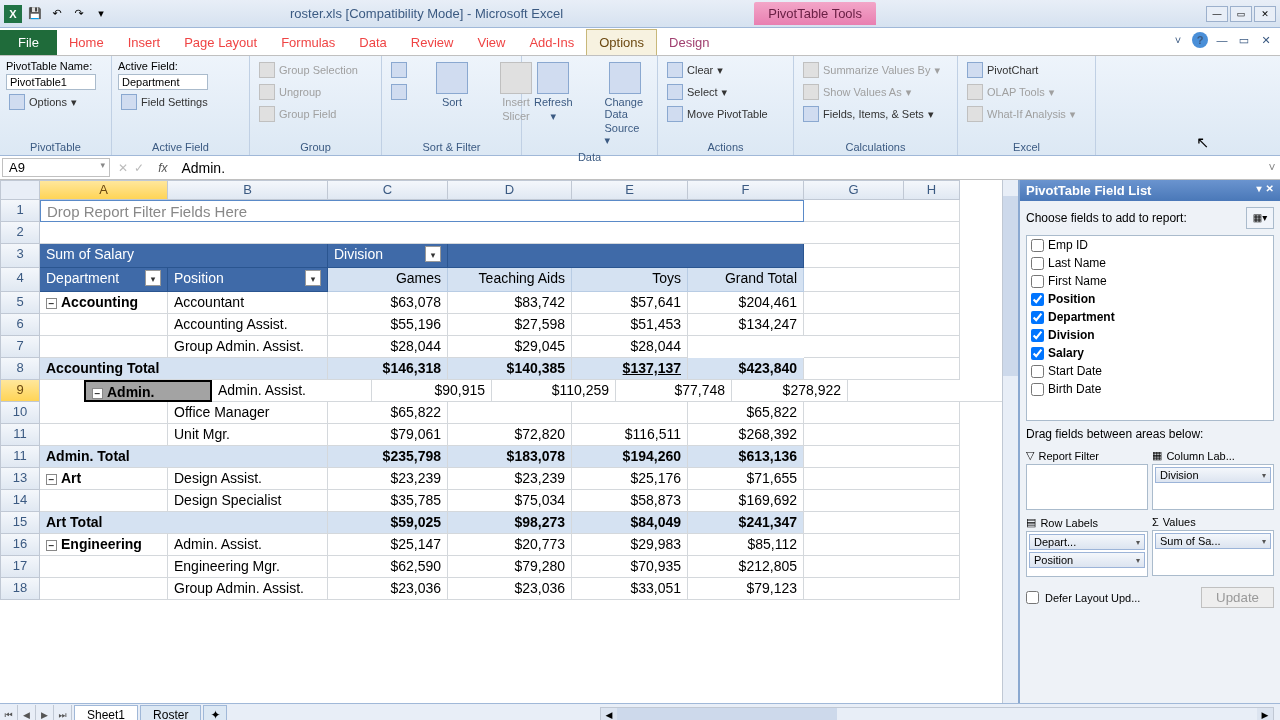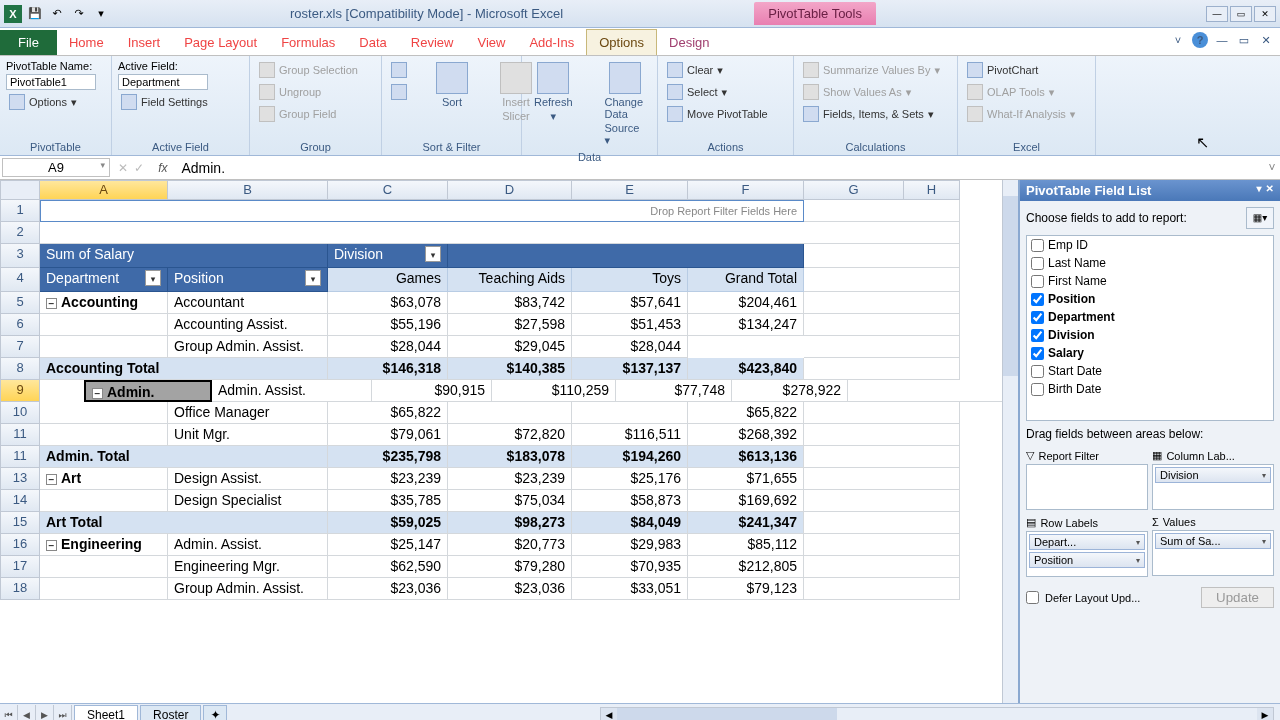--- a/index.html
+++ b/index.html
@@ -37,21 +37,21 @@
 .bigbtn { display: flex; flex-direction: column; align-items: center; gap: 2px; padding: 2px 6px; font-size: 11px; color: #3b5a82; }
 .bigbtn .bigi { width: 32px; height: 32px; background: #d0dcf0; border: 1px solid #8aa8d0; }
 .col { display: flex; flex-direction: column; gap: 2px; }
 .highlight-btn { background: #ffe79c; border: 1px solid #d7b95a; padding: 2px 6px; display: flex; align-items: center; gap: 4px; font-size: 11px; }
 
 .lbl-input { display: flex; flex-direction: column; gap: 2px; font-size: 11px; }
 .lbl-input input { font-size: 11px; padding: 1px 3px; border: 1px solid #abc; width: 90px; background: #fff; }
 
 
 .formulabar { height: 24px; border-bottom: 1px solid #c0c0c0; display: flex; align-items: center; }
-.namebox { width: 108px; border: 1px solid #c0c0c0; margin: 2px; padding: 1px 6px; font-size: 13px; text-align: center; position: relative; }
+.namebox { width: 108px; border: 1px solid #c0c0c0; margin: 2px; padding: 1px 6px; font-size: 13px; position: relative; }
 .namebox::after { content: "▾"; position: absolute; right: 4px; font-size: 9px; color: #888; }
 .fx-ic { padding: 0 8px; font-style: italic; color: #555; }
 .fx-input { flex: 1; padding: 2px 6px; font-size: 14px; }
 .fbar-expand { width: 16px; text-align: center; color: #888; }
 
 
 .main { display: flex; height: 523px; }
 .grid { flex: 1; position: relative; overflow: hidden; }
 .fieldlist { width: 262px; border-left: 2px solid #8aa8d0; background: #eef2f7; display: flex; flex-direction: column; }
 
@@ -63,21 +63,21 @@
 
 
 .gridbody { position: relative; }
 .row { display: flex; height: 22px; }
 .rowhdr { width: 40px; background: linear-gradient(#f4f7fb,#e0e8f2); border: 1px solid #c0c8d4; border-top: none; text-align: center; font-size: 13px; color: #3b5a82; line-height: 20px; }
 .rowhdr.active { background: linear-gradient(#ffe79c,#ffd456); color: #6b4810; }
 .cell { border-right: 1px solid #d4d8dc; border-bottom: 1px solid #d4d8dc; padding: 0 6px; font-size: 14px; line-height: 21px; overflow: hidden; white-space: nowrap; }
 .cell.num { text-align: right; }
 
 
-.pv-filter { background: #fff; text-align: right; color: #888; font-size: 11px; border: 1px solid #5a8ac8; }
+.pv-filter { background: #fff; text-align: left; color: #888; font-size: 15px; border: 1px solid #5a8ac8; }
 .pv-hdr { background: #3f6aa8; color: #fff; font-weight: 500; border-right: 1px solid #2a5590; border-bottom: 1px solid #2a5590; }
 .pv-hdr .dd { float: right; width: 16px; height: 16px; background: #fff; color: #333; font-size: 9px; text-align: center; line-height: 16px; margin-top: 2px; border: 1px solid #999; }
 .pv-colh { background: #d5e2f2; border-right: 1px solid #b8cce4; border-bottom: 1px solid #b8cce4; text-align: right; }
 .pv-colh.gt { font-weight: 500; }
 .pv-data { background: #fff; }
 .pv-total { background: #d5e2f2; font-weight: bold; }
 .pv-cat { font-weight: bold; }
 .expand { display: inline-block; width: 11px; height: 11px; border: 1px solid #888; text-align: center; line-height: 9px; font-size: 10px; margin-right: 4px; background: #fff; color: #333; }
 .selcell { border: 2px solid #000 !important; background: #a3a3a3; margin-left: 44px; }
 
@@ -358,21 +358,21 @@
           <div class="cell pv-data num" style="width: 124px;">$29,045</div>
           <div class="cell pv-data num" style="width: 116px;">$28,044</div>
           <div class="cell pv-data num" style="width: 116px; margin-top: 22px;">$85,133</div>
           <div class="cell " style="width: 156px;"></div>
         </div>
         <div class="row">
           <div class="rowhdr">8</div>
           <div class="cell pv-total" style="width: 288px;">Accounting Total</div>
           <div class="cell pv-total num" style="width: 120px;">$146,318</div>
           <div class="cell pv-total num" style="width: 124px;">$140,385</div>
-          <div class="cell pv-total num" style="width: 116px;">$137,137</div>
+          <div class="cell pv-total num" style="width: 116px; text-decoration: underline;">$137,137</div>
           <div class="cell pv-total num" style="width: 116px;">$423,840</div>
           <div class="cell " style="width: 156px;"></div>
         </div>
         <div class="row">
           <div class="rowhdr active">9</div>
           <div class="cell pv-data pv-cat selcell" style="width: 128px;"><span class="expand">−</span>Admin.</div>
           <div class="cell pv-data" style="width: 160px;">Admin. Assist.</div>
           <div class="cell pv-data num" style="width: 120px;">$90,915</div>
           <div class="cell pv-data num" style="width: 124px;">$110,259</div>
           <div class="cell pv-data num" style="width: 116px;">$77,748</div>

